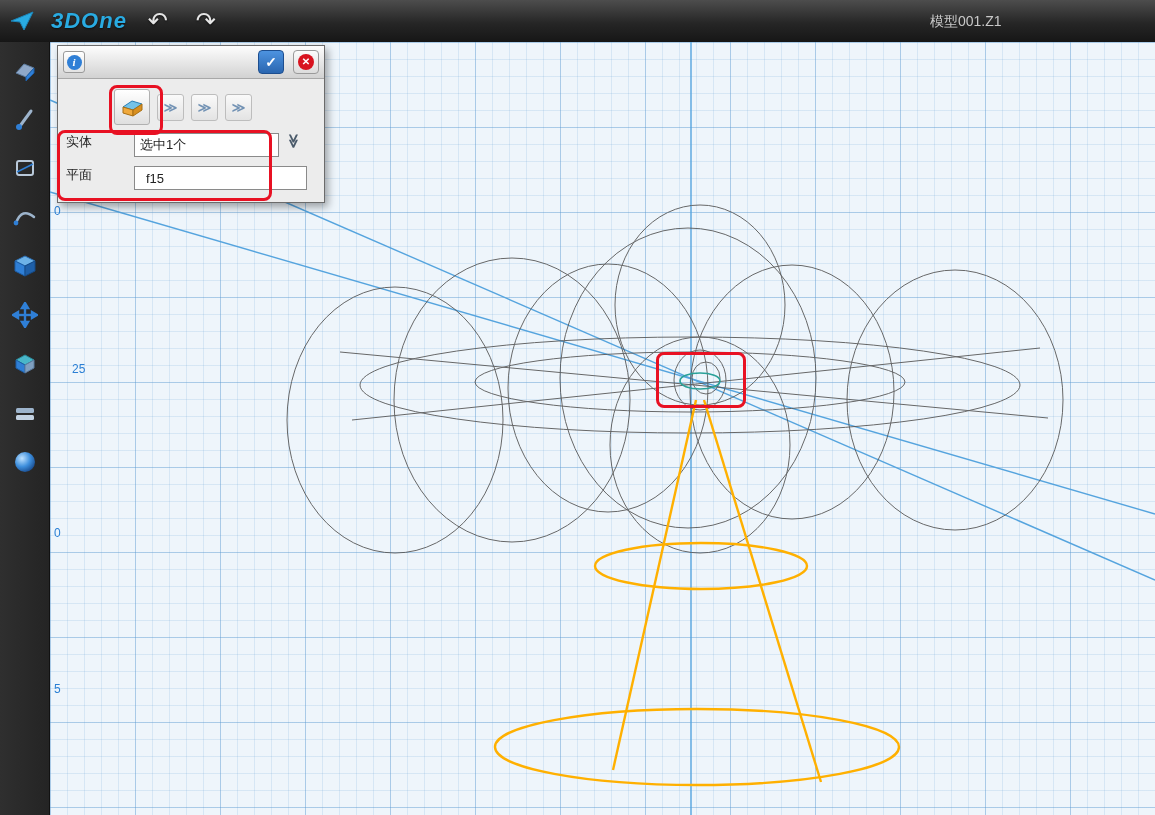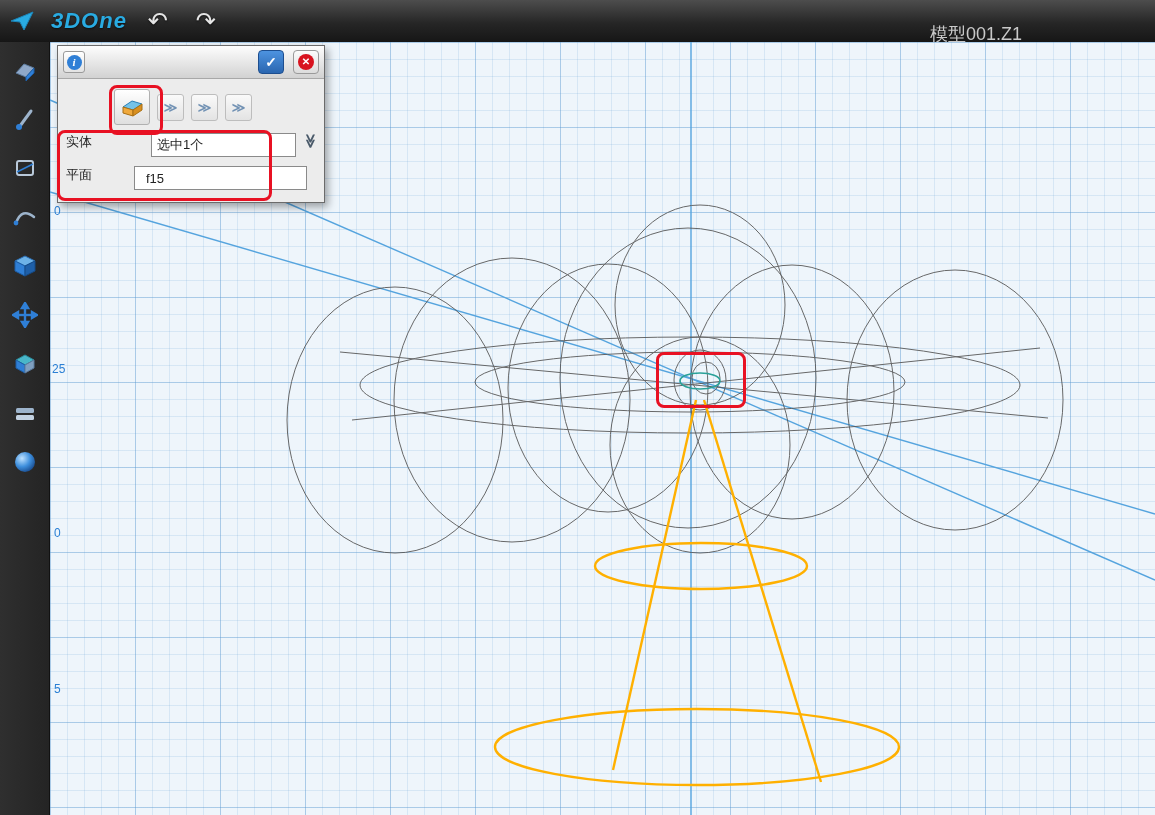--- a/index.html
+++ b/index.html
@@ -9,22 +9,22 @@
   
   .titlebar { position:absolute; left:0; top:0; width:1155px; height:42px; z-index:30;
               background:linear-gradient(#4d4d4d,#262626 55%,#161616);
               display:flex; align-items:center; }
   .logo { display:flex; align-items:center; gap:17px; margin-left:10px; cursor:pointer; }
   .logo-text { font-size:22px; font-weight:bold; font-style:italic; color:#29abe2;
                letter-spacing:1px; text-shadow:0 1px 2px rgba(0,0,0,.6); }
   .histbtn { width:34px; height:30px; margin-left:14px; background:transparent; border:none;
              color:#e6e6e6; font-size:24px; line-height:28px; text-align:center; cursor:pointer;
              text-shadow:0 1px 2px rgba(0,0,0,.7); }
-  .doc-title { position:absolute; left:930px; top:13px; height:42px; line-height:42px;
-               color:#c9c9c9; font-size:18px; }
+  .doc-title { position:absolute; left:930px; top:0; height:42px; line-height:42px;
+               color:#c9c9c9; font-size:14px; }
 
   
   .sidebar { position:absolute; left:0; top:42px; width:50px; height:773px; z-index:30;
              background:linear-gradient(90deg,#2f2f2f,#242424); border-right:1px solid #111;
              display:flex; flex-direction:column; align-items:center; padding-top:8px; }
   .tool { width:40px; height:40px; margin-bottom:9px; display:flex; align-items:center;
           justify-content:center; border-radius:4px; cursor:pointer; }
 
   
   .canvas { position:absolute; left:50px; top:42px; width:1105px; height:773px; z-index:0;
@@ -69,21 +69,21 @@
             background:linear-gradient(#ffffff,#dfdfdf); display:flex; align-items:center;
             justify-content:center; cursor:pointer; }
   .mode-btn { width:27px; height:27px; margin-left:7px; border:1px solid #bdbdbd; border-radius:3px;
             background:linear-gradient(#fafafa,#e3e3e3); color:#7292b4; font-size:13px;
             font-weight:bold; display:flex; align-items:center; justify-content:center; cursor:pointer; }
 
   .field-row { display:flex; align-items:flex-start; margin:6px 0 0 8px; height:27px; }
   .field-label { width:68px; font-size:13px; color:#222; }
   .field-input { height:24px; border:1px solid #8a8a8a; background:#fff; font-size:13px;
             color:#222; padding:0 5px; font-family:"Liberation Sans", sans-serif; }
-  .input-entity { width:145px;margin-left:17px; }
+  .input-entity { width:145px; }
   .input-plane  { width:173px;padding-left:11px; }
   .expand-chevron { margin-left:8px; color:#4a5a6a; font-size:14px; font-weight:bold;
             transform:rotate(90deg); cursor:pointer; display:inline-block; }
 
   .dlg-hl-icon   { left:51px;  top:39px; width:54px;  height:50px; }
   .dlg-hl-fields { left:-1px;  top:84px; width:215px; height:71px; }
 </style>
 </head>
 <body>
 
@@ -120,21 +120,21 @@
 
   <g stroke="#ffb000" stroke-width="2.4" fill="none">
     <line x1="696" y1="400" x2="613" y2="770"></line>
     <line x1="704" y1="400" x2="821" y2="782"></line>
     <ellipse cx="701" cy="566" rx="106" ry="23"></ellipse>
     <ellipse cx="697" cy="747" rx="202" ry="38"></ellipse>
   </g>
 </svg>
 
 <span class="axis-label" style="left:54px; top:204px;">0</span>
-<span class="axis-label" style="left:52px; top:362px;">25</span>
+<span class="axis-label" style="left:52px; top:362px;padding-left:20px;">25</span>
 <span class="axis-label" style="left:54px; top:526px;">0</span>
 <span class="axis-label" style="left:54px; top:682px;">5</span>
 
 <div class="hl-box" style="left:656px; top:352px; width:90px; height:56px;"></div>
 
 <div class="titlebar">
   <div class="logo">
     <svg width="24" height="22" viewBox="0 0 24 22">
       <polygon points="1,11 23,2 14,20 10,12" fill="#29abe2" stroke="#1c85b8" stroke-width="1"></polygon>
     </svg>

